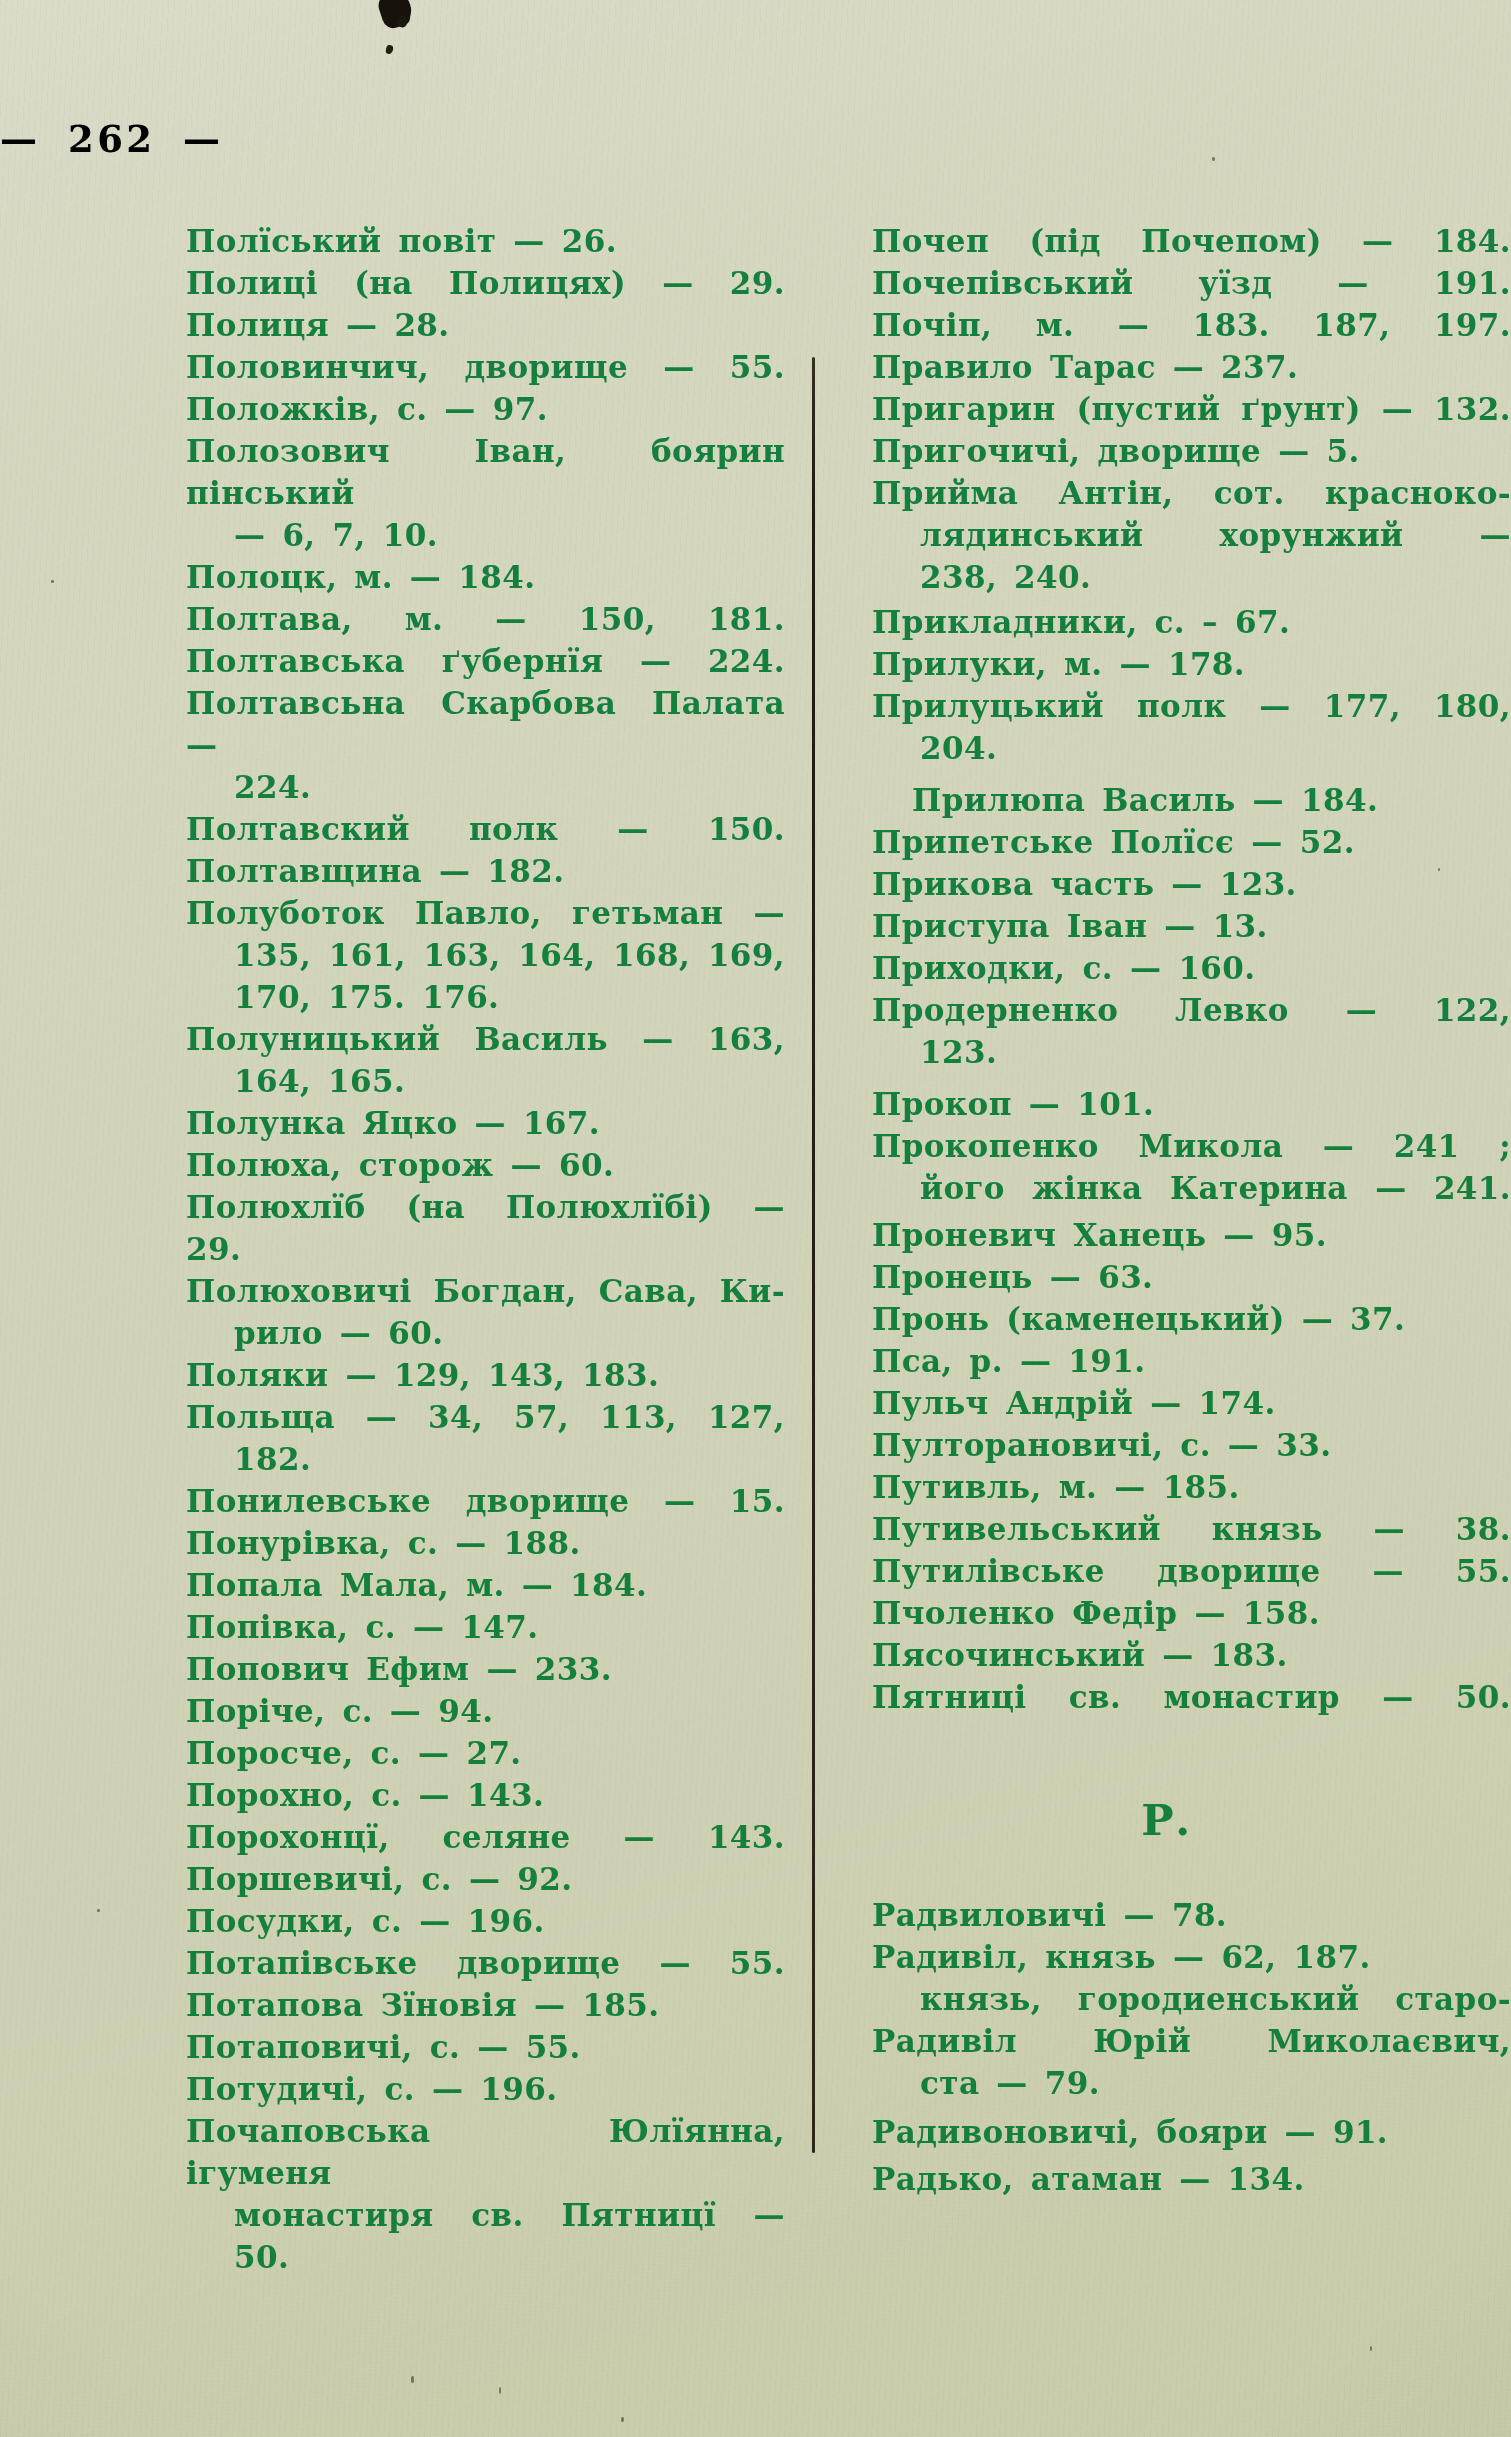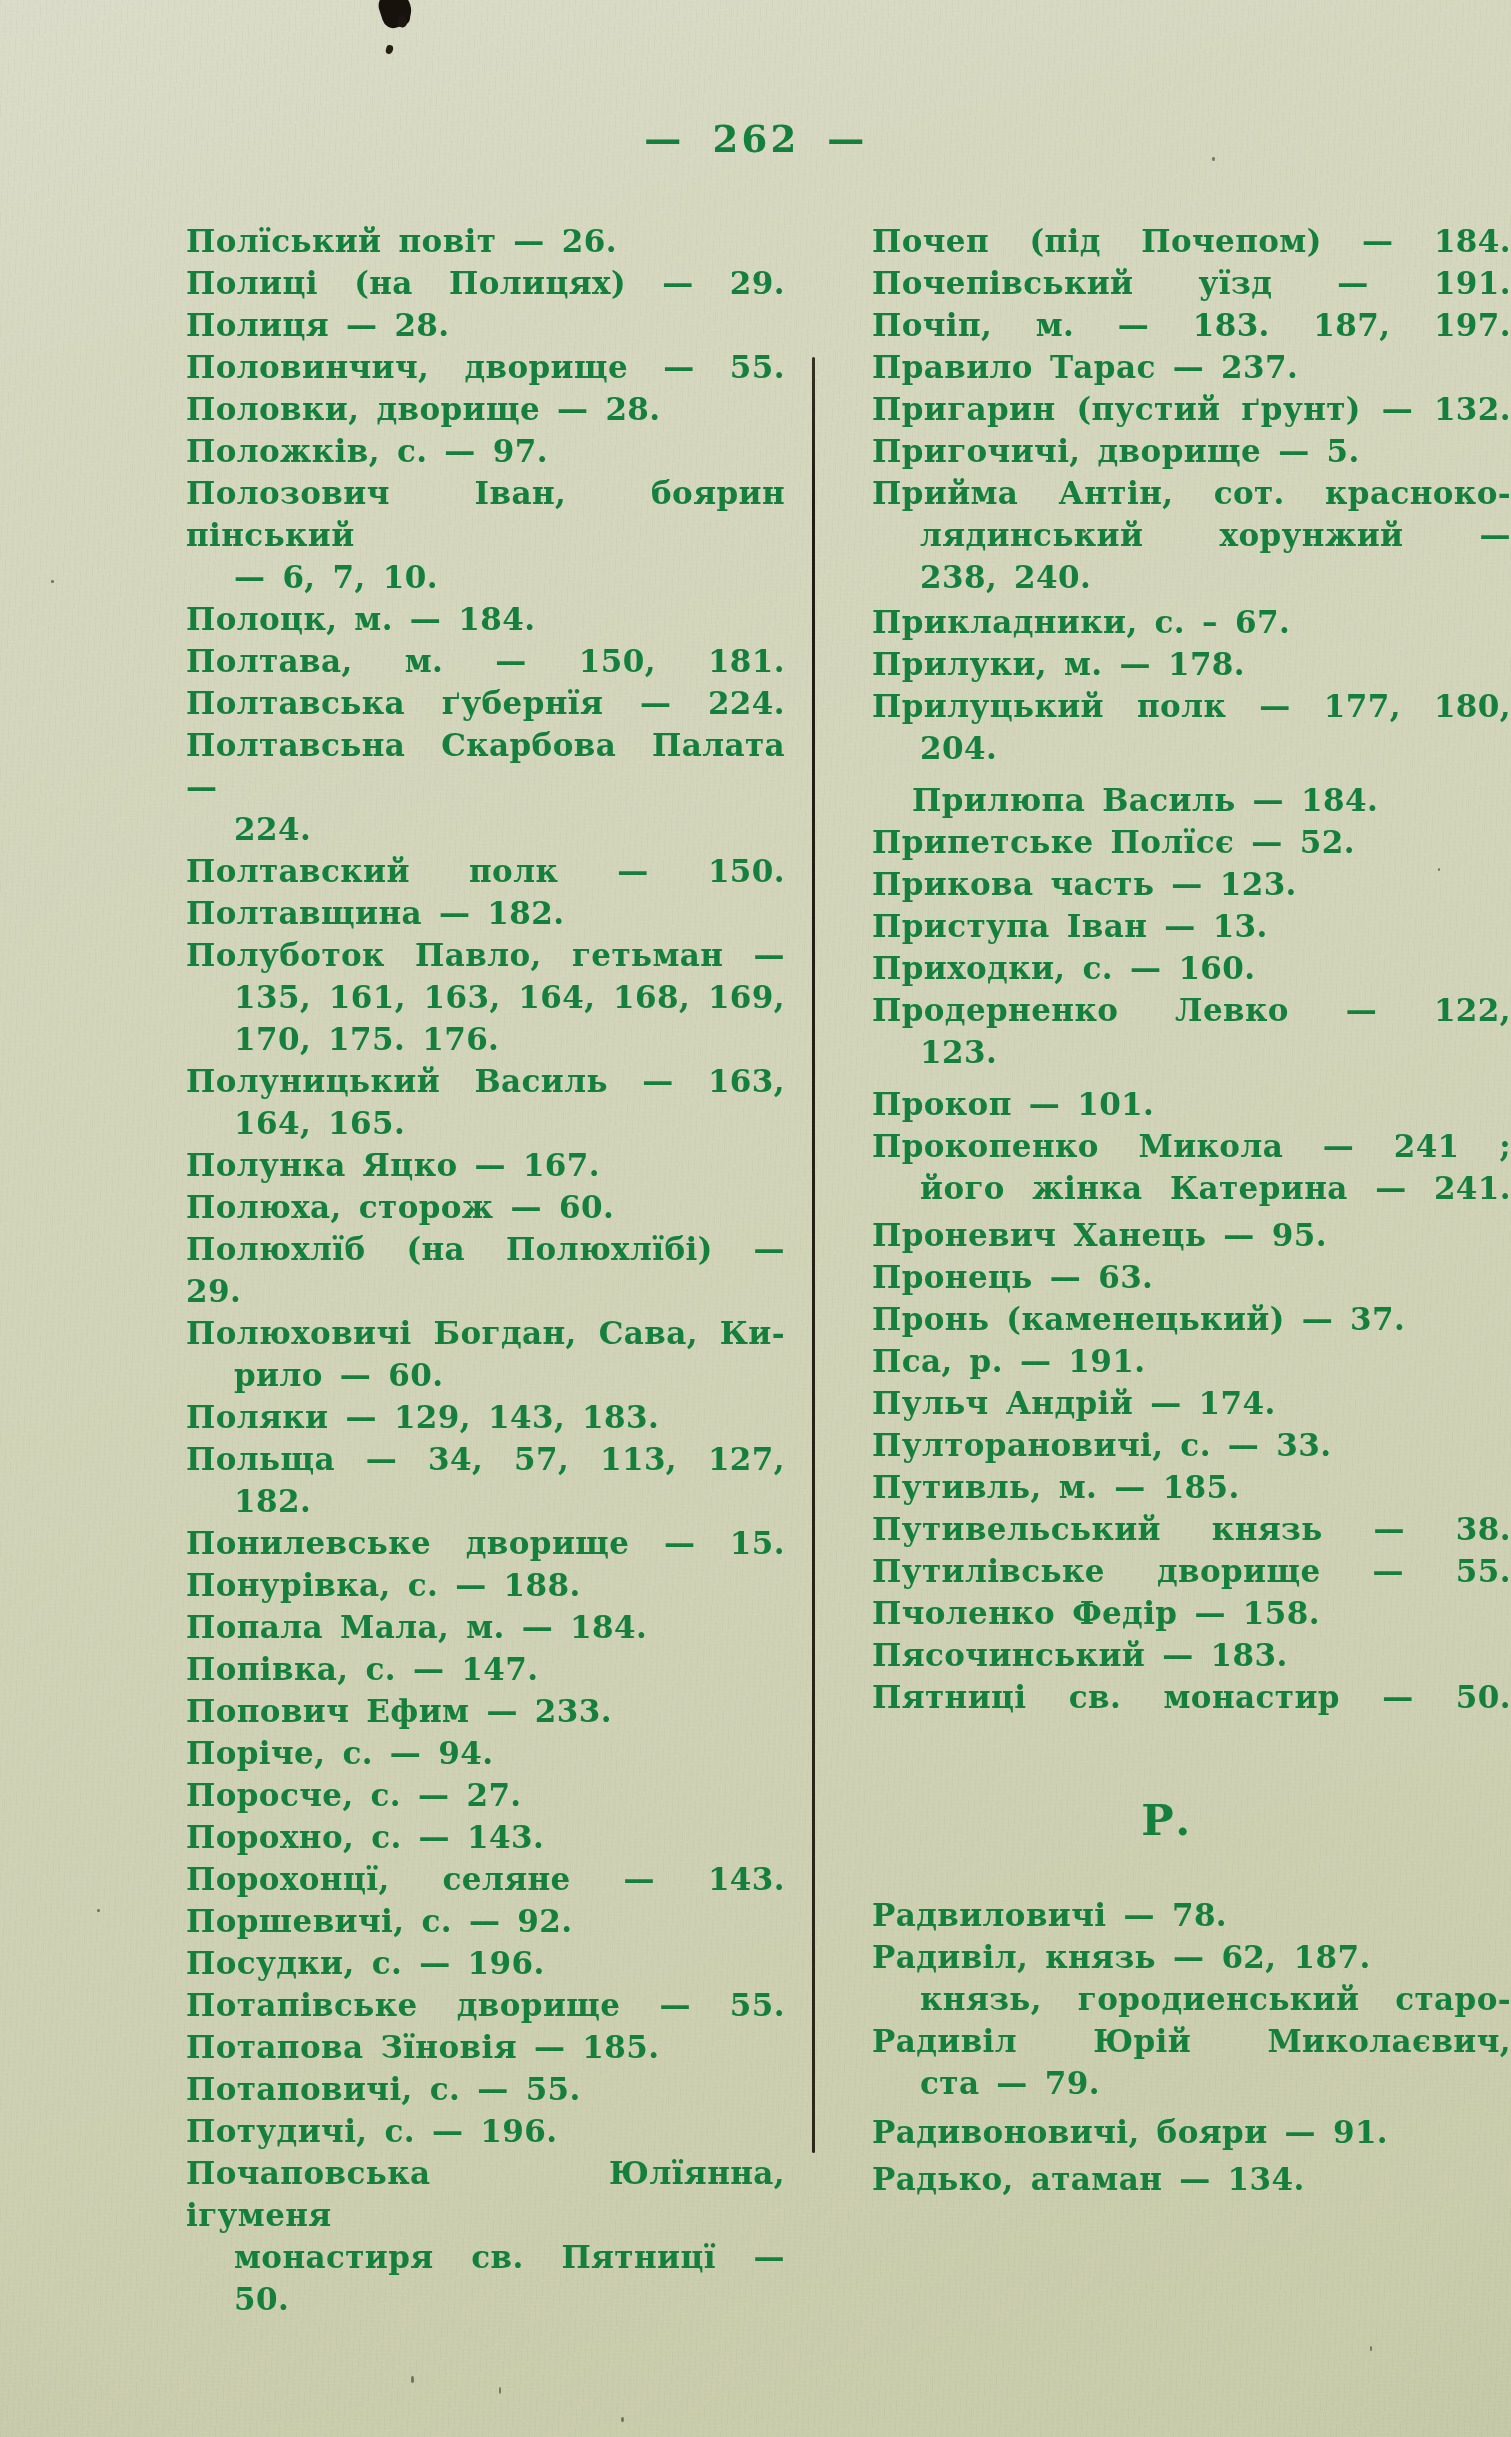--- a/index.html
+++ b/index.html
@@ -14,22 +14,22 @@
       linear-gradient(165deg, #dadcc9 0%, #d5d7bf 14%, #d1d4b8 45%, #cdd0b2 72%, #c7cba9 100%);
   }
   .grain{
     position:absolute;inset:0;opacity:0.05;
     background:
       repeating-linear-gradient(93deg, rgba(70,70,40,.5) 0 0.8px, transparent 0.8px 5.8px),
       repeating-linear-gradient(2deg, rgba(255,255,245,.6) 0 0.8px, transparent 0.8px 4.1px);
   }
   .page-number{
     position:absolute;top:117px;left:0;right:0;
-    text-align:center;font-size:37px;font-weight:bold;
-    color:#15803d;letter-spacing:3.3px;word-spacing:11.6px;
+    font-size:37px;font-weight:bold;
+    color:#000000;letter-spacing:3.3px;word-spacing:11.6px;
   }
   .divider{
     position:absolute;left:812px;top:357px;width:3.3px;height:1796px;
     background:linear-gradient(180deg,#35301f 0%, #201c12 8%, #262114 55%, #2d2817 100%);
     border-radius:1.7px;
   }
   .col{
     position:absolute;top:220px;
     font-size:31px;font-weight:bold;color:#15803d;
     letter-spacing:0.4px;word-spacing:5.8px;
@@ -81,21 +81,20 @@
 
 <div class="page-number">— 262 —</div>
 
 <div class="divider"></div>
 
 <div class="col col-left">
     <div class="line">Полїський повіт — 26.</div>
     <div class="line j">Полиці (на Полицях) — 29.</div>
     <div class="line">Полиця — 28.</div>
     <div class="line j">Половинчич, дворище — 55.</div>
-    <div class="line">Половки, дворище — 28.</div>
     <div class="line">Положків, с. — 97.</div>
     <div class="line j">Полозович Іван, боярин пінський</div>
     <div class="line indent">— 6, 7, 10.</div>
     <div class="line">Полоцк, м. — 184.</div>
     <div class="line j">Полтава, м. — 150, 181.</div>
     <div class="line j">Полтавська ґубернїя — 224.</div>
     <div class="line j">Полтавсьна Скарбова Палата —</div>
     <div class="line indent">224.</div>
     <div class="line j">Полтавский полк — 150.</div>
     <div class="line">Полтавщина — 182.</div>

